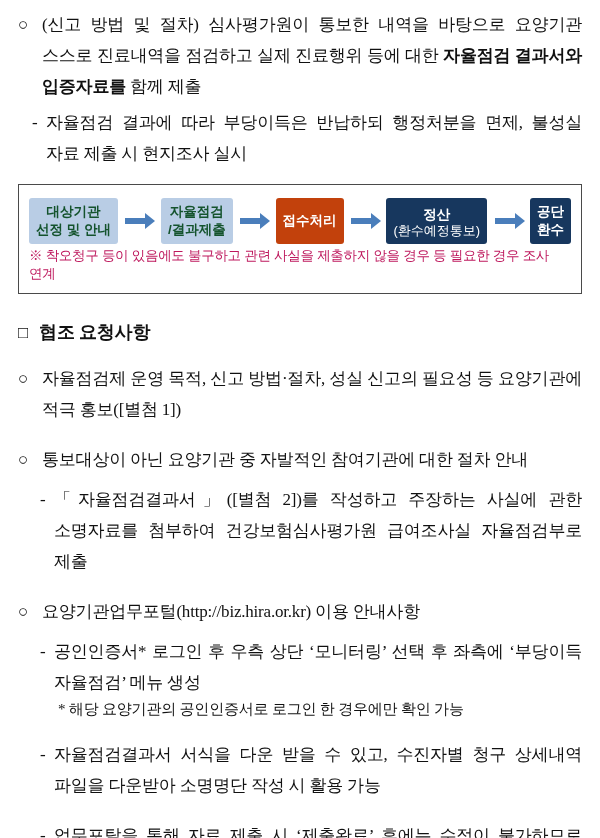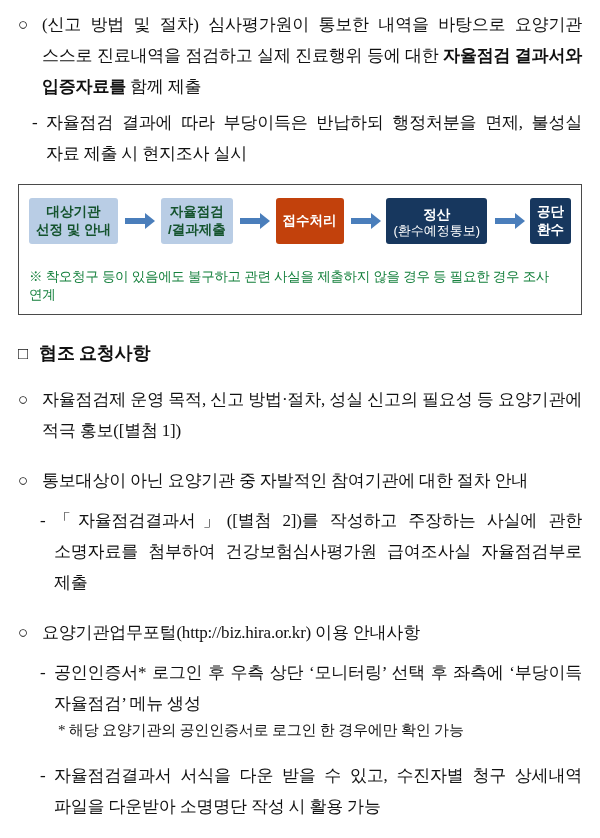--- a/index.html
+++ b/index.html
@@ -90,25 +90,25 @@
     content: "";
     position: absolute;
     left: 100%;
     top: 50%;
     transform: translateY(-50%);
     border-left: 10px solid #4a7ebb;
     border-top: 8px solid transparent;
     border-bottom: 8px solid transparent;
   }
   .flow-note {
-    margin-top: 24px;
+    margin-top: 3px;
     font-family: "Liberation Sans", sans-serif;
     font-size: 13.5px;
     letter-spacing: -0.3px;
-    color: #15803d;
+    color: #be185d;
     word-break: keep-all;
   }
 
   
   .heading {
     margin-top: 26px;
     display: flex;
     align-items: baseline;
     font-size: 18px;
     font-weight: bold;

